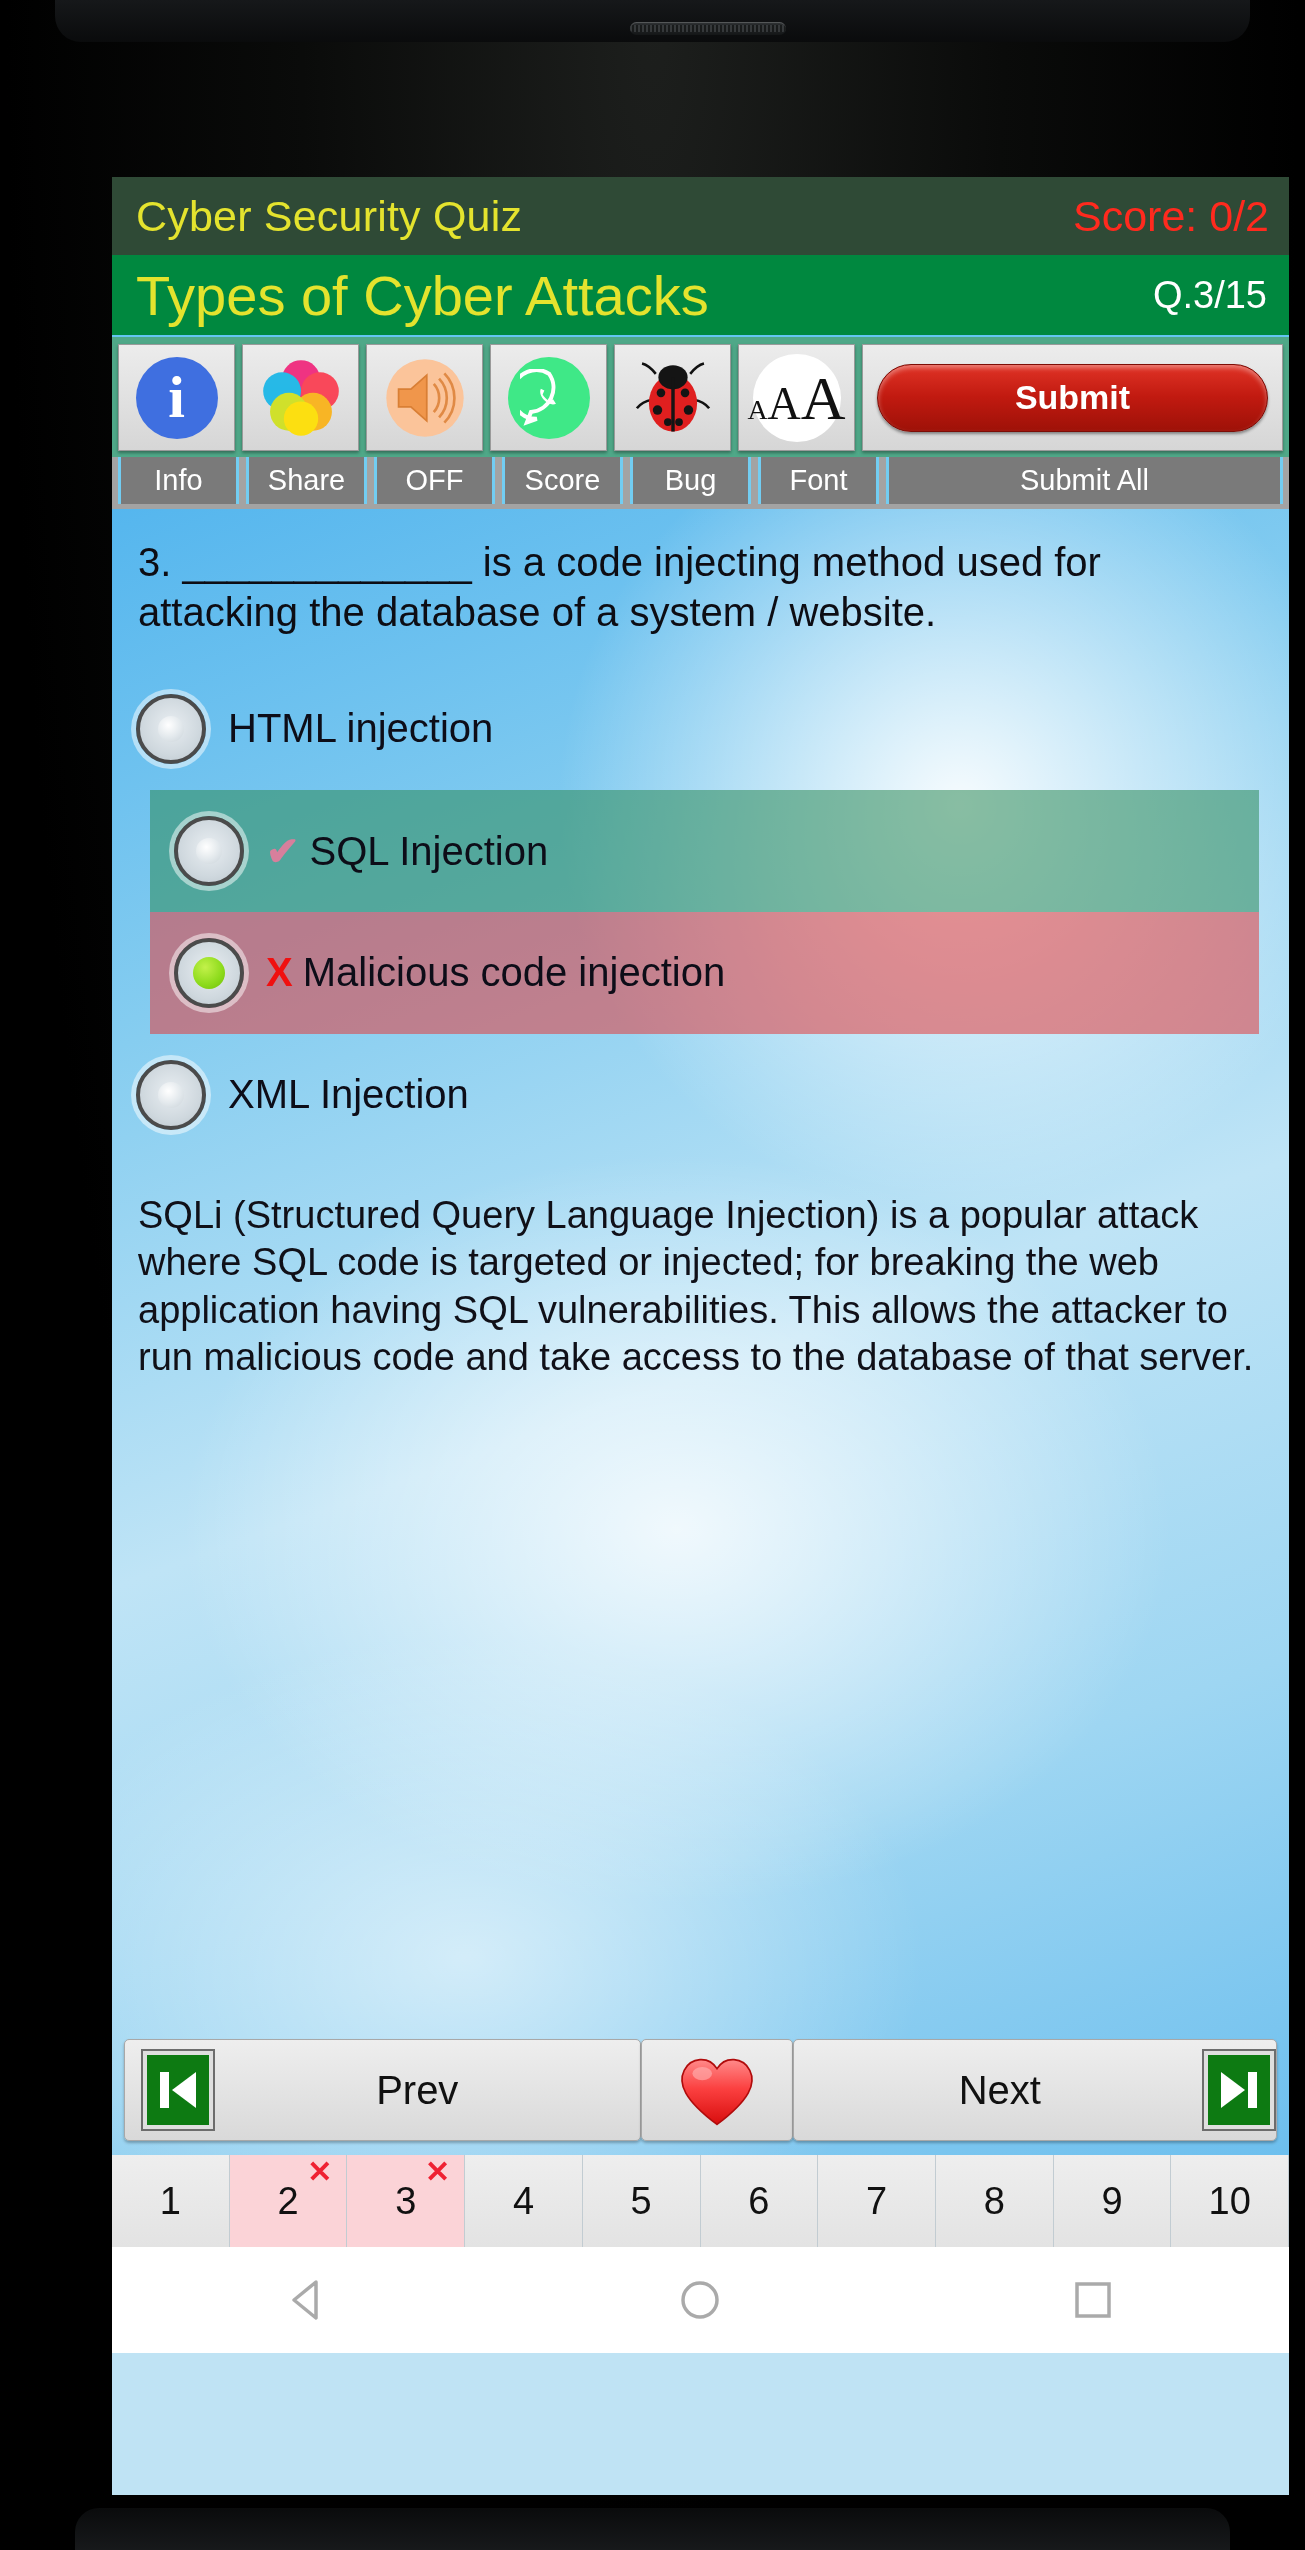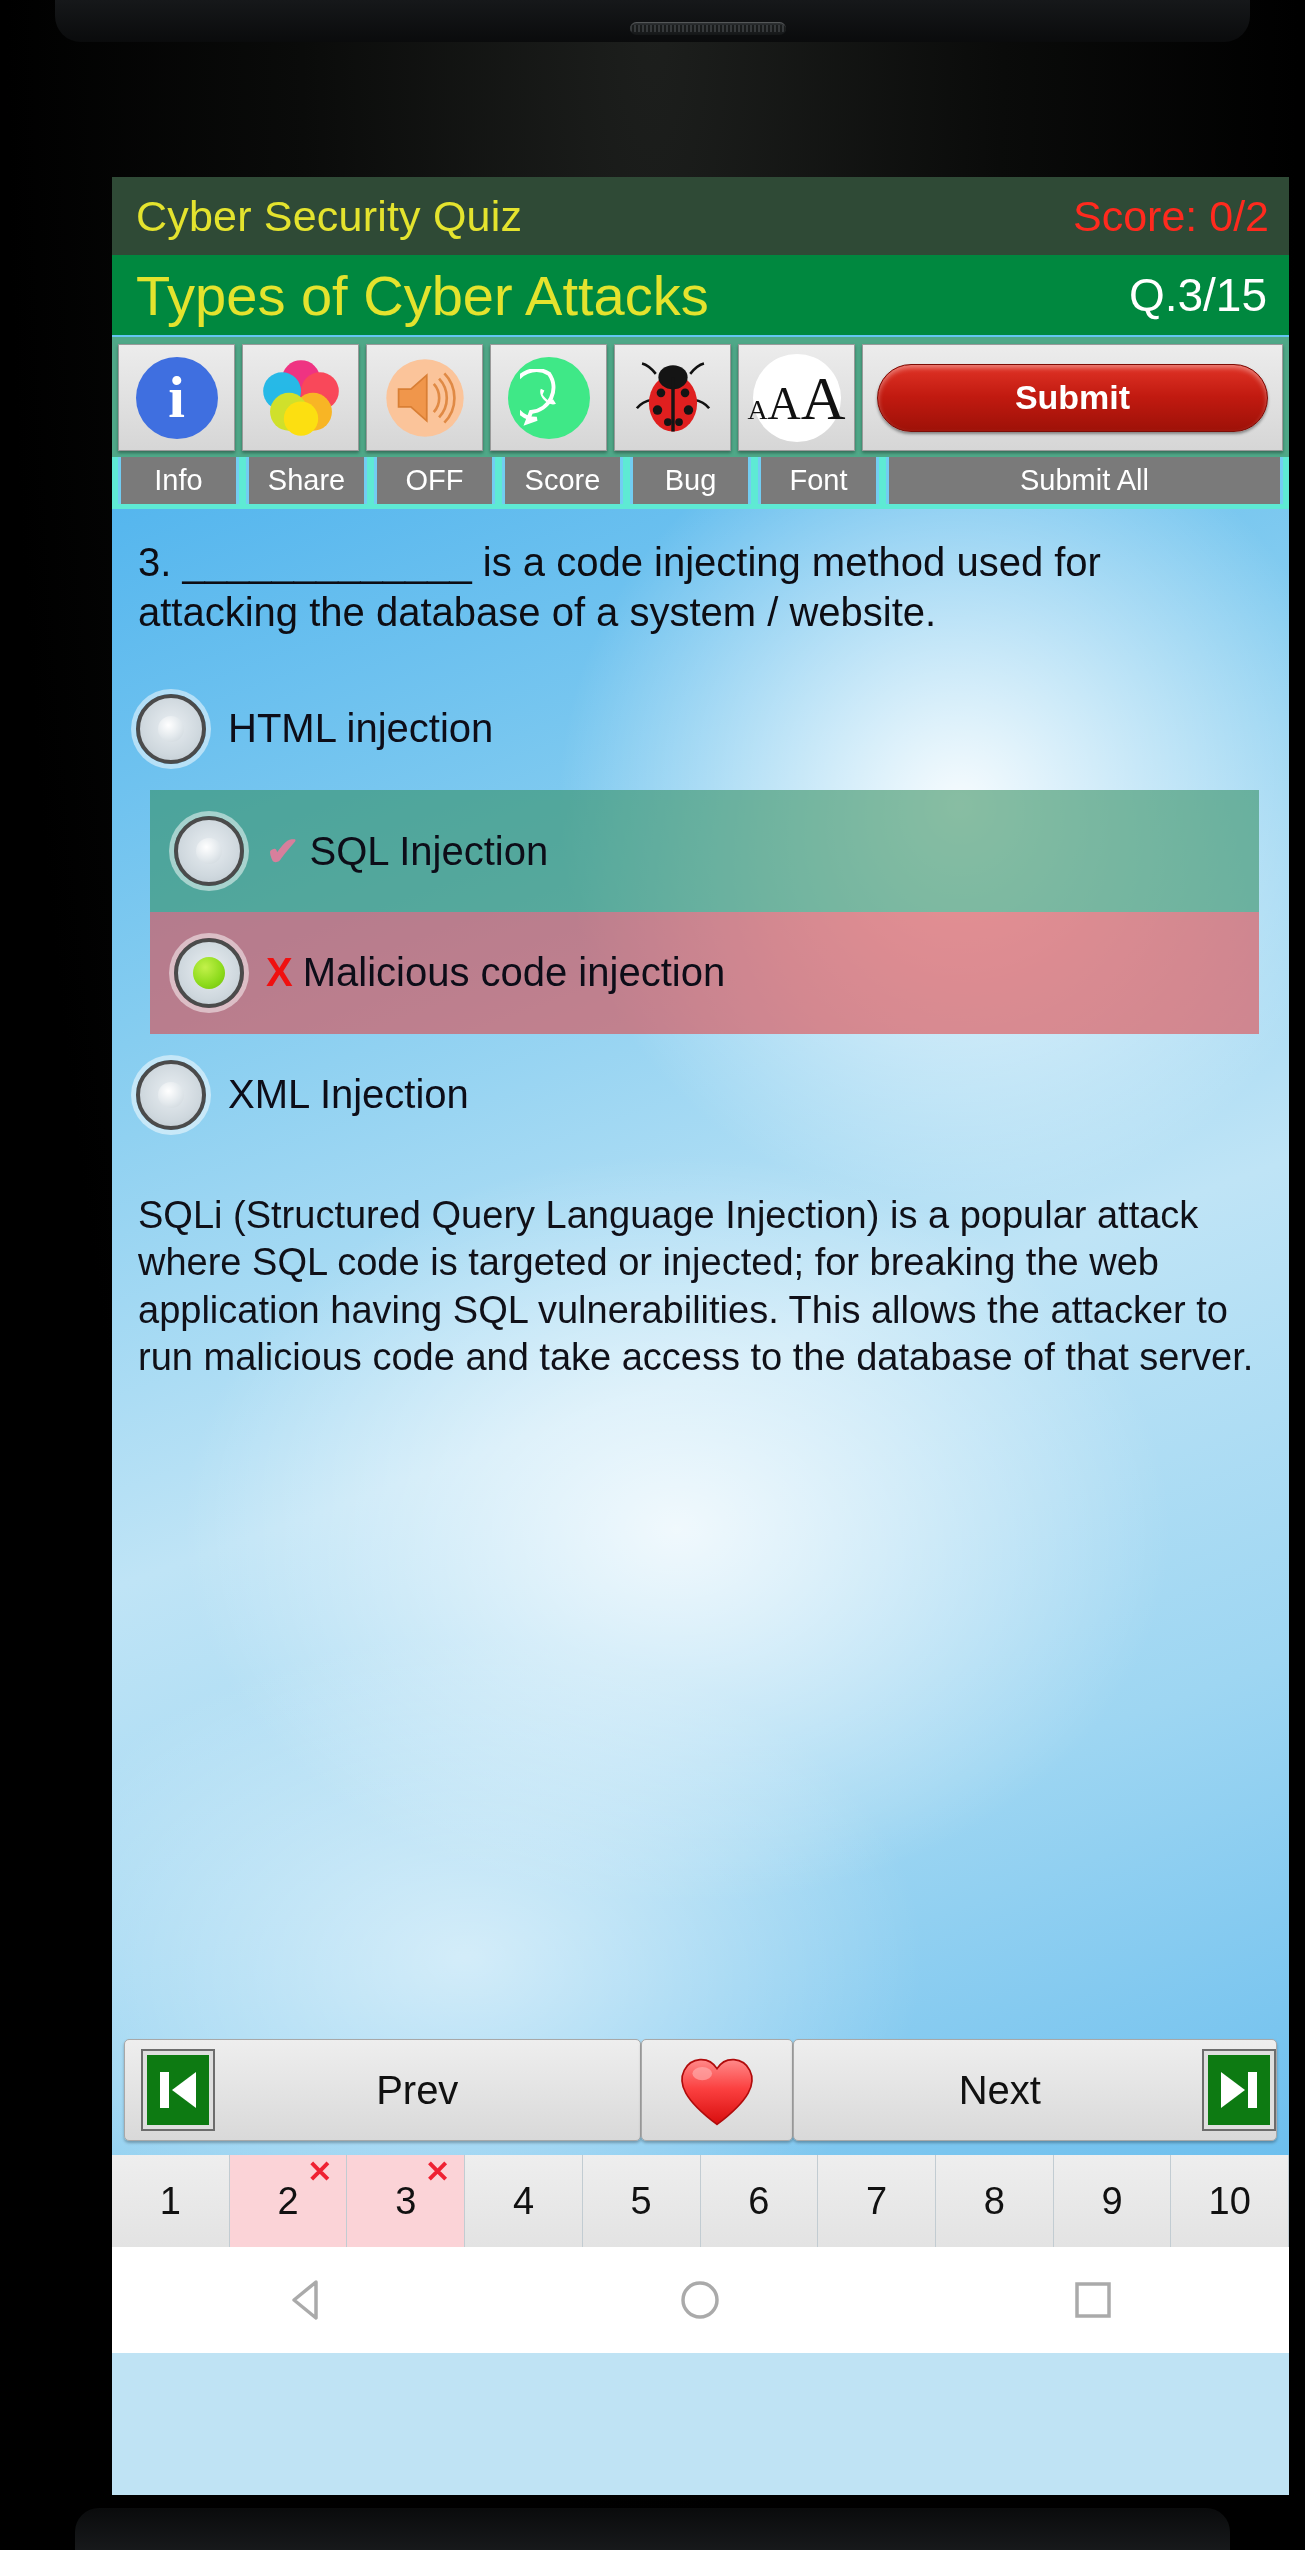--- a/index.html
+++ b/index.html
@@ -60,39 +60,39 @@
   
   #subjectbar{
     height:80px;background:#00883f;position:relative;
     display:flex;align-items:center;
   }
   #subject-title{
     color:#e4e32e;font-size:56px;margin-left:24px;white-space:nowrap;
   }
   #qindex{
     position:absolute;right:22px;top:50%;transform:translateY(-50%);
-    color:#ffffff;font-size:46px;white-space:nowrap;
+    color:#ffffff;font-size:38px;white-space:nowrap;
   }
 
   
   #toolbar{
     background:#4fa888;padding:7px 6px 6px 6px;
     display:flex;gap:7px;align-items:stretch;
     border-top:2px solid #64c6f2;
   }
   .tool{
     flex:0 0 auto;width:115px;height:105px;
     background:linear-gradient(180deg,#ececec 0%,#d6d6d6 100%);
     border:1px solid #9a9a9a;
     display:flex;align-items:center;justify-content:center;
     box-shadow:0 2px 3px rgba(0,0,0,.35);
   }
   .tool.wide{width:auto;flex:1 1 auto;}
   #labels{
-    display:flex;gap:7px;padding:0 6px 5px 6px;background:#5eead4;
+    display:flex;gap:7px;padding:0 6px 5px 6px;background:#a3a3a3;
   }
   .tool-label{
     flex:0 0 auto;width:115px;height:47px;
     background:#7a7a7a;color:#fff;font-size:29px;
     display:flex;align-items:center;justify-content:center;
     border-left:3px solid #72cdf2;border-right:3px solid #72cdf2;
   }
   .tool-label.wide{width:auto;flex:1 1 auto;}
   .circle-blue{
     width:82px;height:82px;border-radius:50%;background:#3f6fe0;

